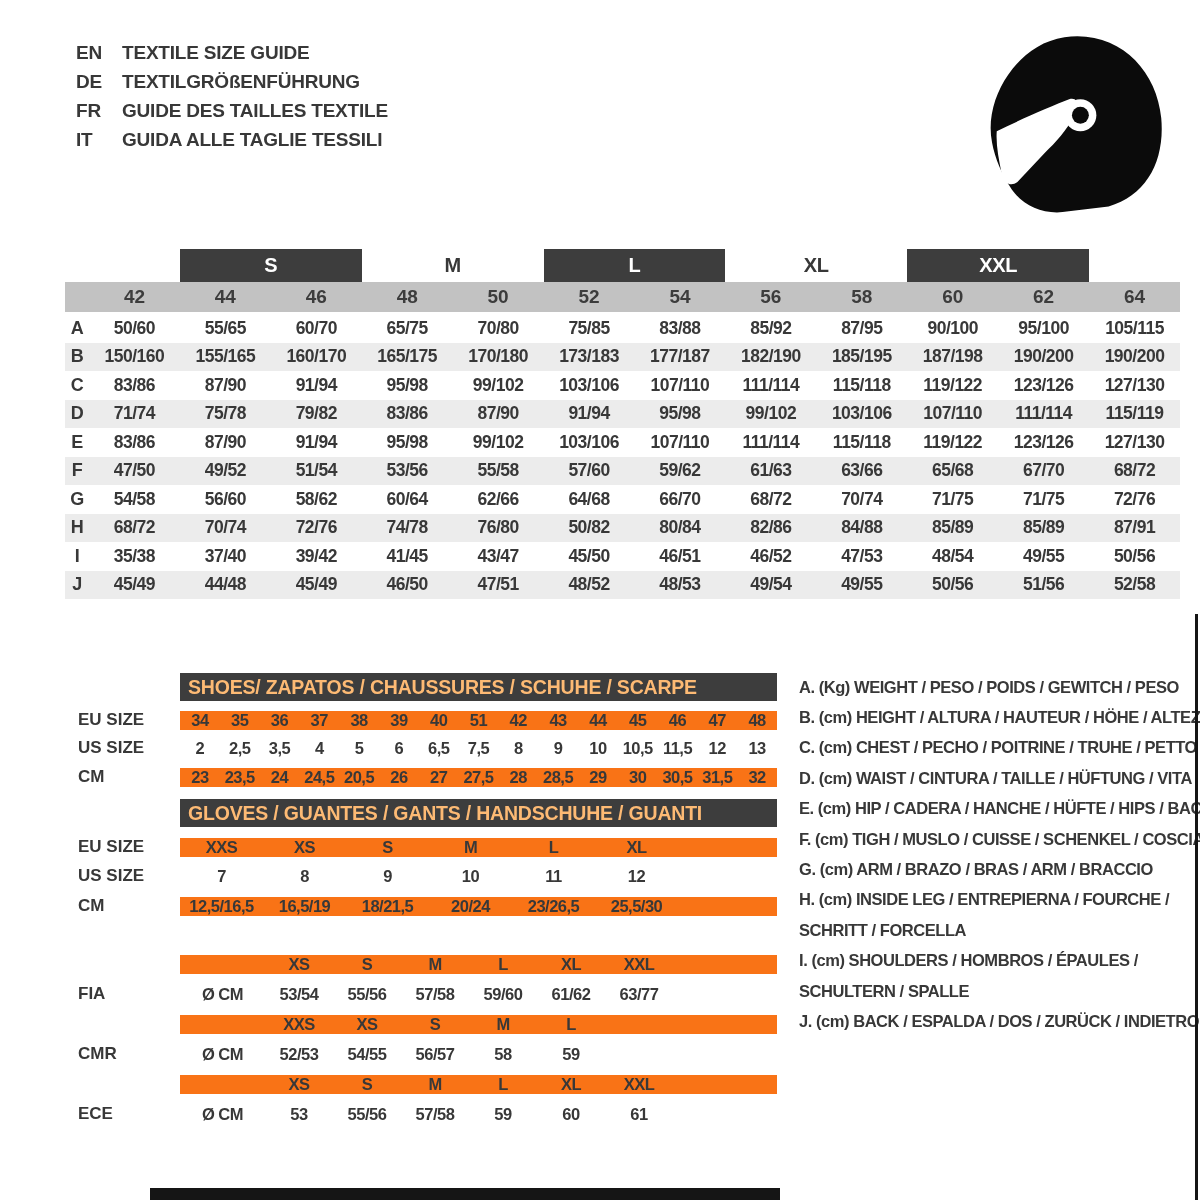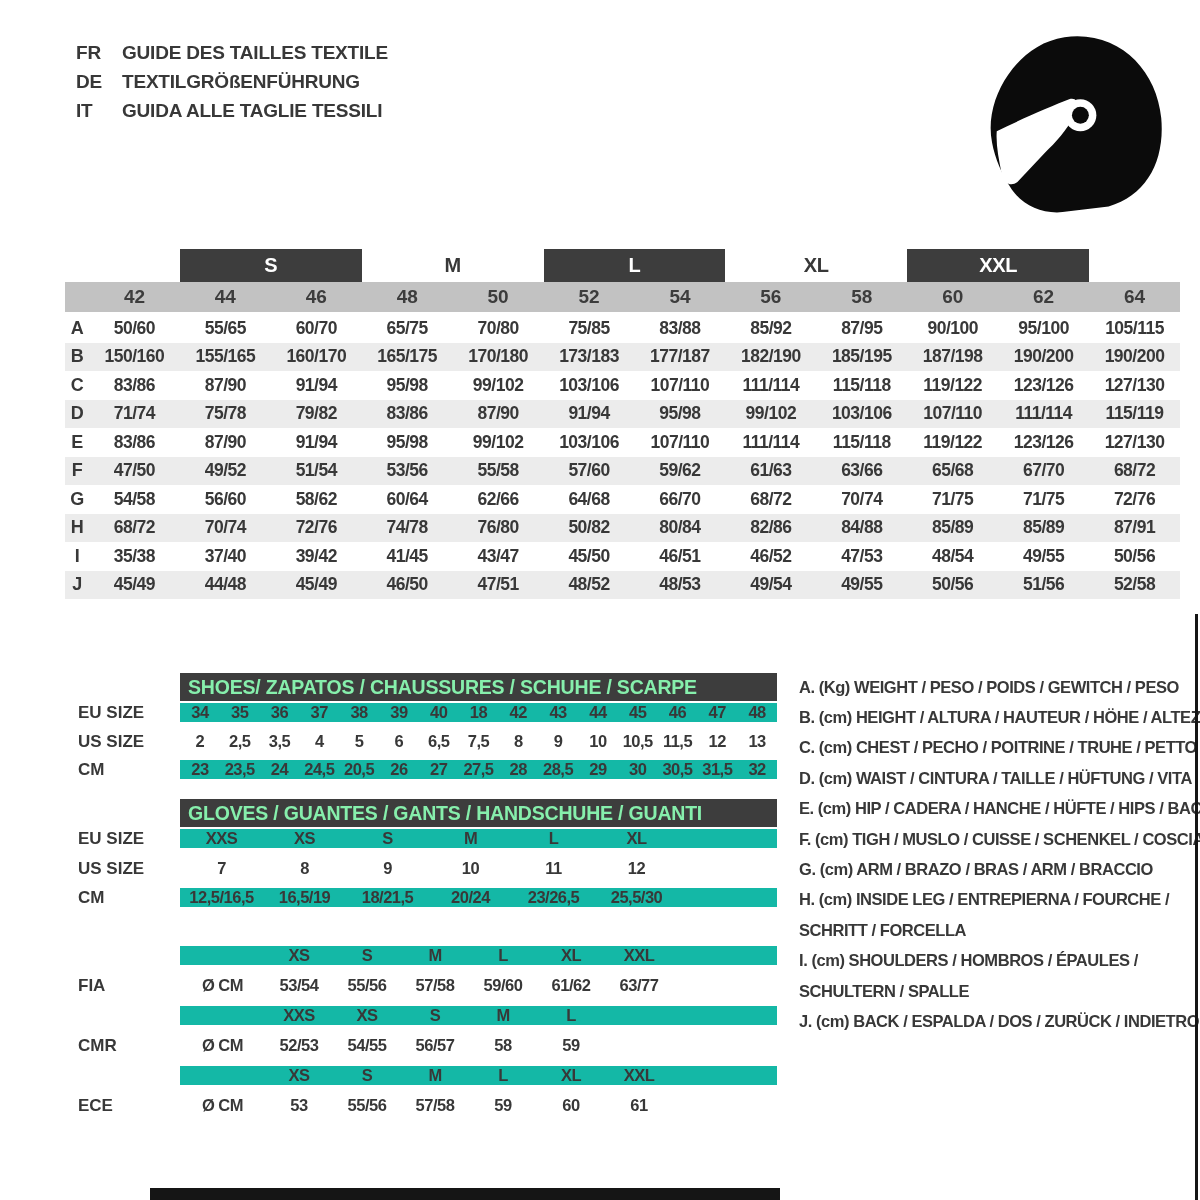--- a/index.html
+++ b/index.html
@@ -24,26 +24,26 @@
   .g-item{display:flex;align-items:center;justify-content:center;font-weight:700;font-size:20px;letter-spacing:-0.3px;}
   .g-boxed{background:#3d3d3d;color:#ffffff;}
   #num-row{height:30px;background:#c2c2c2;margin-bottom:2px;}
   .num-cell{display:flex;align-items:center;justify-content:center;font-weight:700;font-size:19px;color:#3c3c3c;}
   .d-row{height:28.5px;}
   .d-row.stripe{background:#ececec;}
   .d-cell{display:flex;align-items:center;justify-content:center;font-weight:700;font-size:17.5px;letter-spacing:-0.5px;}
   .d-letter{font-size:18px;}
 
   
-  .bar{height:28px;background:#3d3d3d;color:#86efac;display:flex;align-items:center;
+  .bar{height:28px;background:#3d3d3d;color:#fdba74;display:flex;align-items:center;
        padding-left:8px;font-weight:700;font-size:19.5px;letter-spacing:-0.2px;margin-left:115px;margin-bottom:2px;}
-  .srow{display:flex;align-items:flex-start;margin-bottom:2px;}
+  .srow{display:flex;align-items:flex-end;margin-bottom:2px;}
   .s-lbl{width:115px;display:flex;align-items:center;padding-left:13px;font-weight:700;font-size:17px;box-sizing:border-box;}
   .cells{flex:1;display:grid;}
-  .cells.stripe{background:#14b8a6;}
+  .cells.stripe{background:#f97316;}
   .s-cell{display:flex;align-items:center;justify-content:center;font-weight:700;font-size:16.5px;letter-spacing:-0.5px;white-space:nowrap;}
   #shoes{left:65px;top:673px;width:712px;}
   #shoes .srow{height:26.5px;}
   .cells-15{grid-template-columns:repeat(15,1fr);}
   #gloves{left:65px;top:799px;width:712px;}
   #gloves .srow{height:27.5px;}
   .cells-6{grid-template-columns:repeat(6,83px) 1fr;}
   #helmet-table{left:65px;top:946px;width:712px;}
   #helmet-table .srow{height:28px;}
   .cells-h{grid-template-columns:85px repeat(6,68px) 1fr;}
@@ -54,26 +54,30 @@
 
   
   #right-line{left:1195px;top:614px;width:3px;height:586px;background:#151515;}
   #bottom-bar{left:150px;top:1188px;width:630px;height:12px;background:#151515;}
 </style>
 </head>
 <body>
 
 <div id="lang" class="abs">
     <div class="lang-row">
-      <div class="lang-code">FR</div>
-      <div class="lang-title">GUIDE DES TAILLES TEXTILE</div>
+      <div class="lang-code">EN</div>
+      <div class="lang-title">TEXTILE SIZE GUIDE</div>
     </div>
     <div class="lang-row">
       <div class="lang-code">DE</div>
       <div class="lang-title">TEXTILGRÖßENFÜHRUNG</div>
+    </div>
+    <div class="lang-row">
+      <div class="lang-code">FR</div>
+      <div class="lang-title">GUIDE DES TAILLES TEXTILE</div>
     </div>
     <div class="lang-row">
       <div class="lang-code">IT</div>
       <div class="lang-title">GUIDA ALLE TAGLIE TESSILI</div>
     </div>
   </div>
 
 <svg id="helmet-icon" class="abs" viewBox="0 0 230 200" xmlns="http://www.w3.org/2000/svg">
   <path fill="#0b0b0b" d="M108,12 C165,4 206,46 211,98 C215,143 196,180 155,192 L106,198
            C84,200 64,191 52,174 C42,159 34,141 31,124 C26,99 34,72 48,52 C62,32 82,16 108,12 Z"></path>
@@ -266,21 +270,21 @@
       <div class="srow">
         <div class="s-lbl">EU SIZE</div>
         <div class="cells cells-15 stripe">
           <div class="s-cell">34</div>
           <div class="s-cell">35</div>
           <div class="s-cell">36</div>
           <div class="s-cell">37</div>
           <div class="s-cell">38</div>
           <div class="s-cell">39</div>
           <div class="s-cell">40</div>
-          <div class="s-cell">18</div>
+          <div class="s-cell">51</div>
           <div class="s-cell">42</div>
           <div class="s-cell">43</div>
           <div class="s-cell">44</div>
           <div class="s-cell">45</div>
           <div class="s-cell">46</div>
           <div class="s-cell">47</div>
           <div class="s-cell">48</div>
         </div>
       </div>
       <div class="srow">

